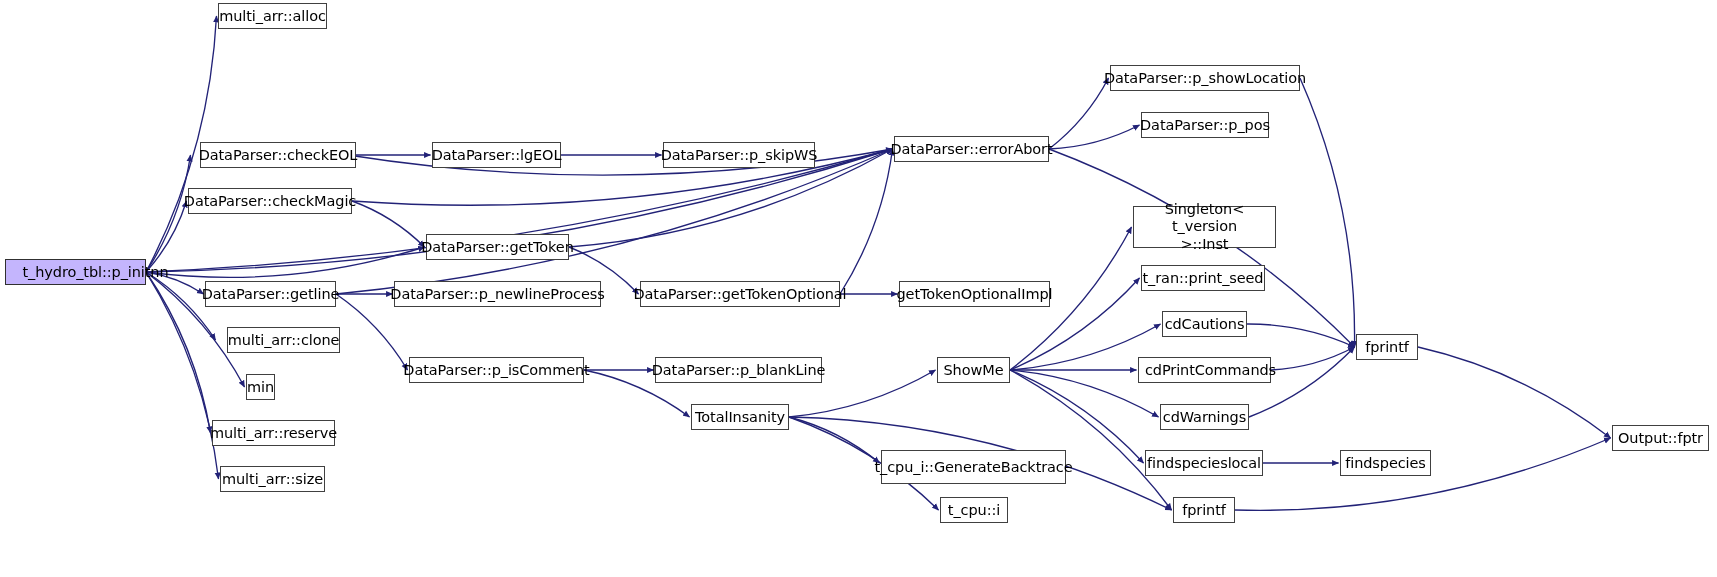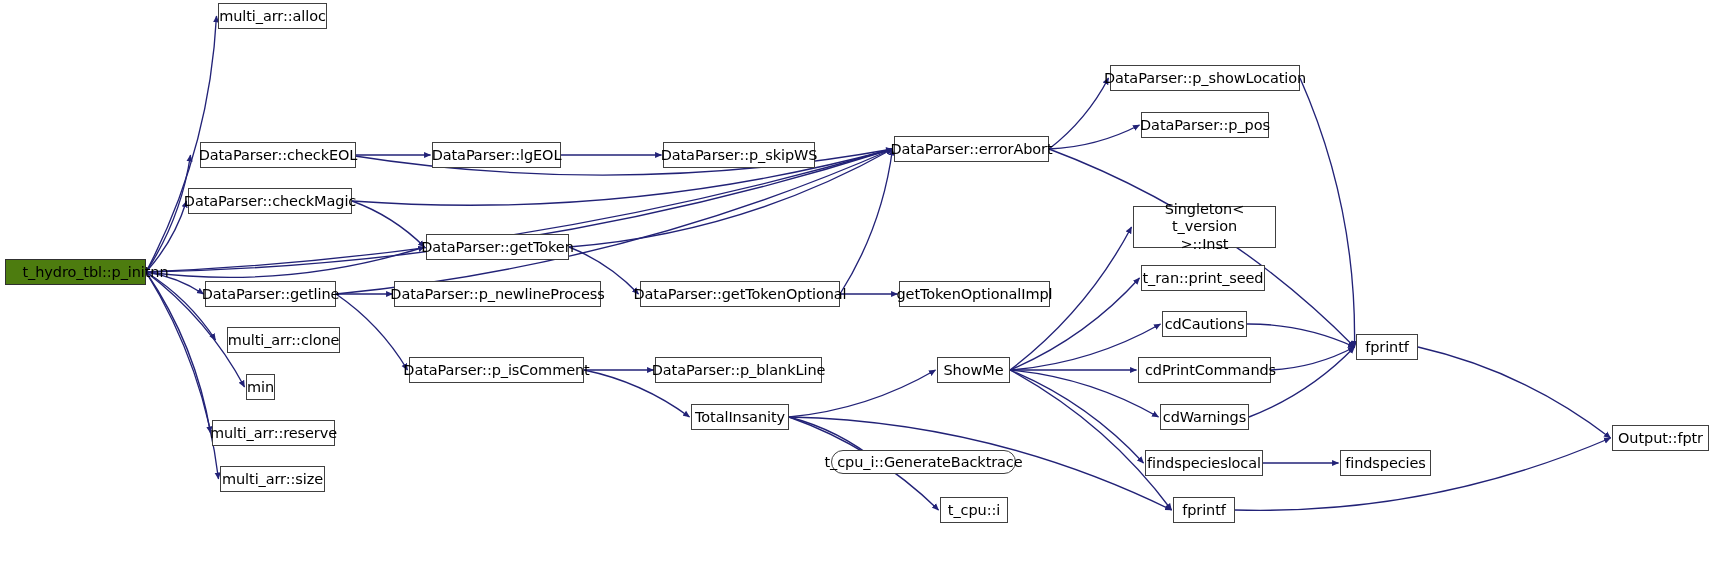--- a/index.html
+++ b/index.html
@@ -33,21 +33,21 @@
     line-height: 1.12;
     display: flex;
     align-items: center;
     justify-content: center;
     text-align: center;
     white-space: pre;
     letter-spacing: -0.1px;
     z-index: 2;
   }
   .node.root {
-    background: #4d7c0f;
+    background: #c4b5fd;
     border-color: #303030;
     padding-left: 40px;
   }
   .node.two-line {
     white-space: pre-line;
     line-height: 1.18;
   }
 </style>
 </head>
 <body>
@@ -122,21 +122,21 @@
       <div class="node" style="left: 426px; top: 234px; width: 143px; height: 26px;">DataParser::getToken</div>
       <div class="node" style="left: 394px; top: 281px; width: 207px; height: 26px;">DataParser::p_newlineProcess</div>
       <div class="node" style="left: 409px; top: 357px; width: 175px; height: 26px;">DataParser::p_isComment</div>
       <div class="node" style="left: 663px; top: 142px; width: 152px; height: 26px;">DataParser::p_skipWS</div>
       <div class="node" style="left: 640px; top: 281px; width: 200px; height: 26px;">DataParser::getTokenOptional</div>
       <div class="node" style="left: 655px; top: 357px; width: 167px; height: 26px;">DataParser::p_blankLine</div>
       <div class="node" style="left: 691px; top: 404px; width: 98px; height: 26px;">TotalInsanity</div>
       <div class="node" style="left: 894px; top: 136px; width: 155px; height: 26px;">DataParser::errorAbort</div>
       <div class="node" style="left: 899px; top: 281px; width: 151px; height: 26px;">getTokenOptionalImpl</div>
       <div class="node" style="left: 937px; top: 357px; width: 73px; height: 26px;">ShowMe</div>
-      <div class="node" style="left: 831px; top: 450px; width: 185px; height: 24px; border-radius: 13px;">t_cpu_i::GenerateBacktrace</div>
+      <div class="node" style="left: 881px; top: 450px; width: 185px; height: 34px;">t_cpu_i::GenerateBacktrace</div>
       <div class="node" style="left: 940px; top: 497px; width: 68px; height: 26px;">t_cpu::i</div>
       <div class="node" style="left: 1110px; top: 65px; width: 190px; height: 26px;">DataParser::p_showLocation</div>
       <div class="node" style="left: 1141px; top: 112px; width: 128px; height: 26px;">DataParser::p_pos</div>
       <div class="node two-line" style="left: 1133px; top: 206px; width: 143px; height: 42px;">Singleton&lt; t_version
 &gt;::Inst</div>
       <div class="node" style="left: 1141px; top: 265px; width: 124px; height: 26px;">t_ran::print_seed</div>
       <div class="node" style="left: 1162px; top: 311px; width: 85px; height: 26px;">cdCautions</div>
       <div class="node" style="left: 1138px; top: 357px; width: 133px; height: 26px; padding-left: 12px;">cdPrintCommands</div>
       <div class="node" style="left: 1160px; top: 404px; width: 89px; height: 26px;">cdWarnings</div>
       <div class="node" style="left: 1145px; top: 450px; width: 118px; height: 26px;">findspecieslocal</div>

